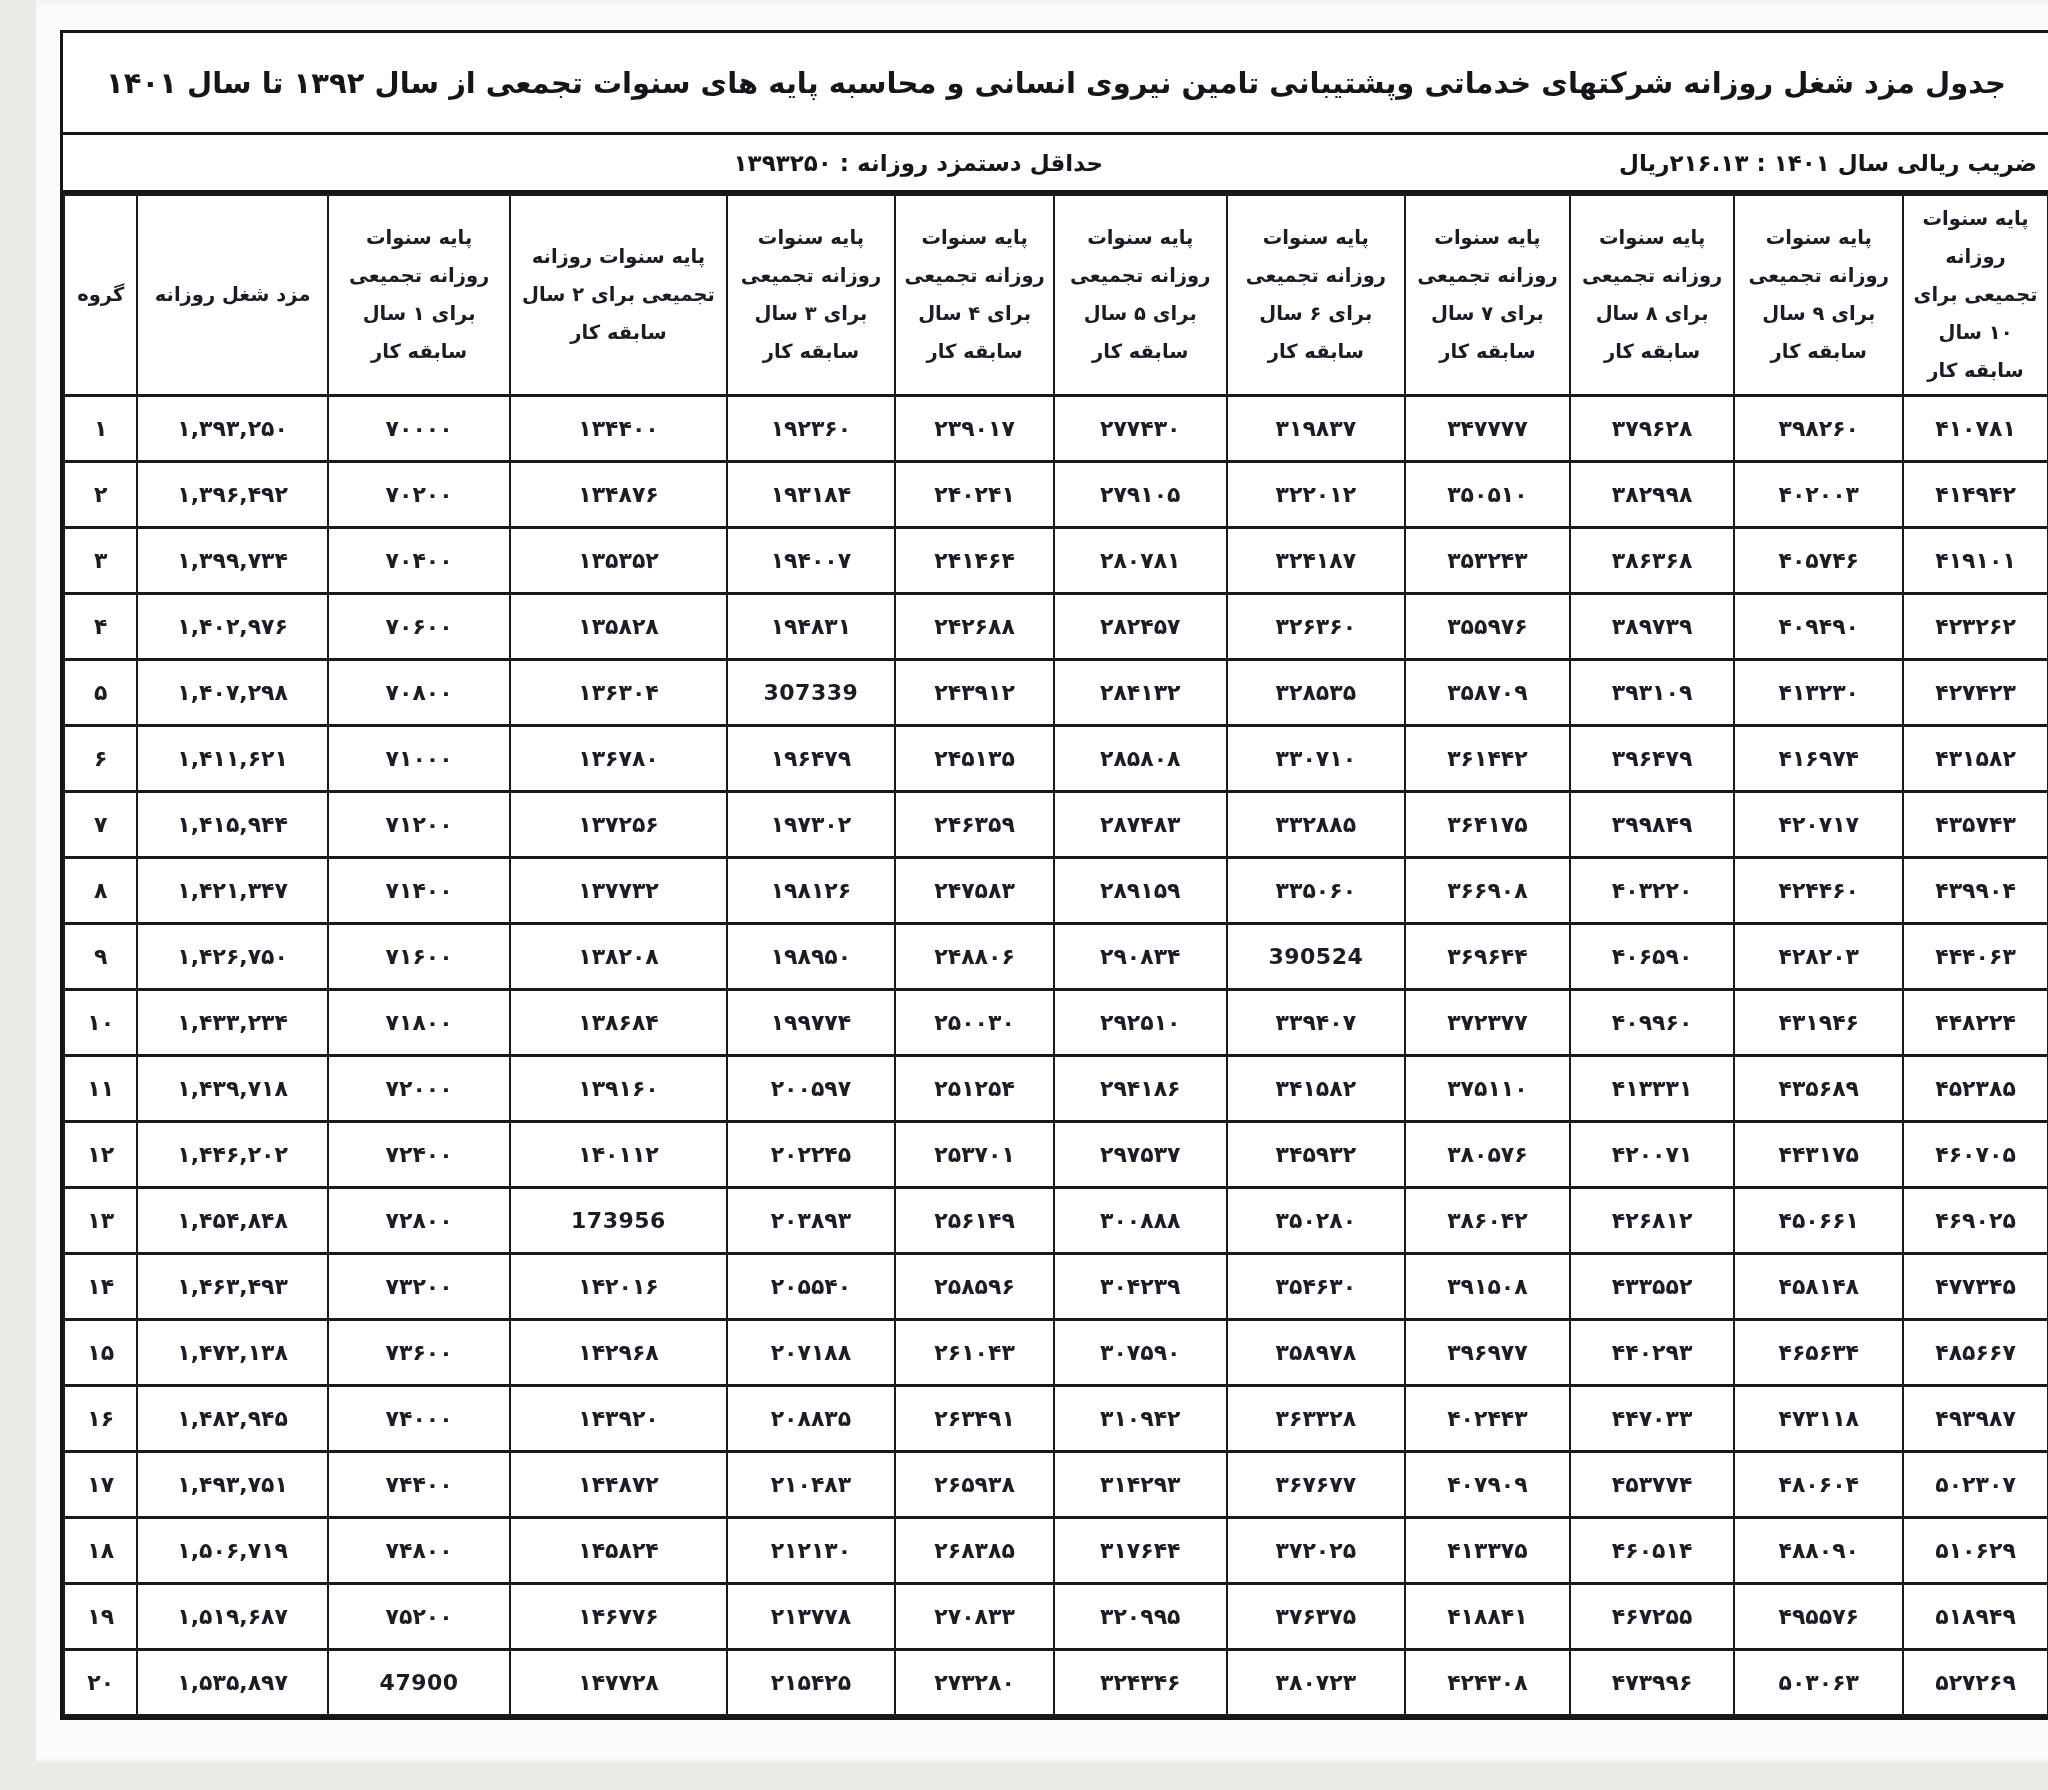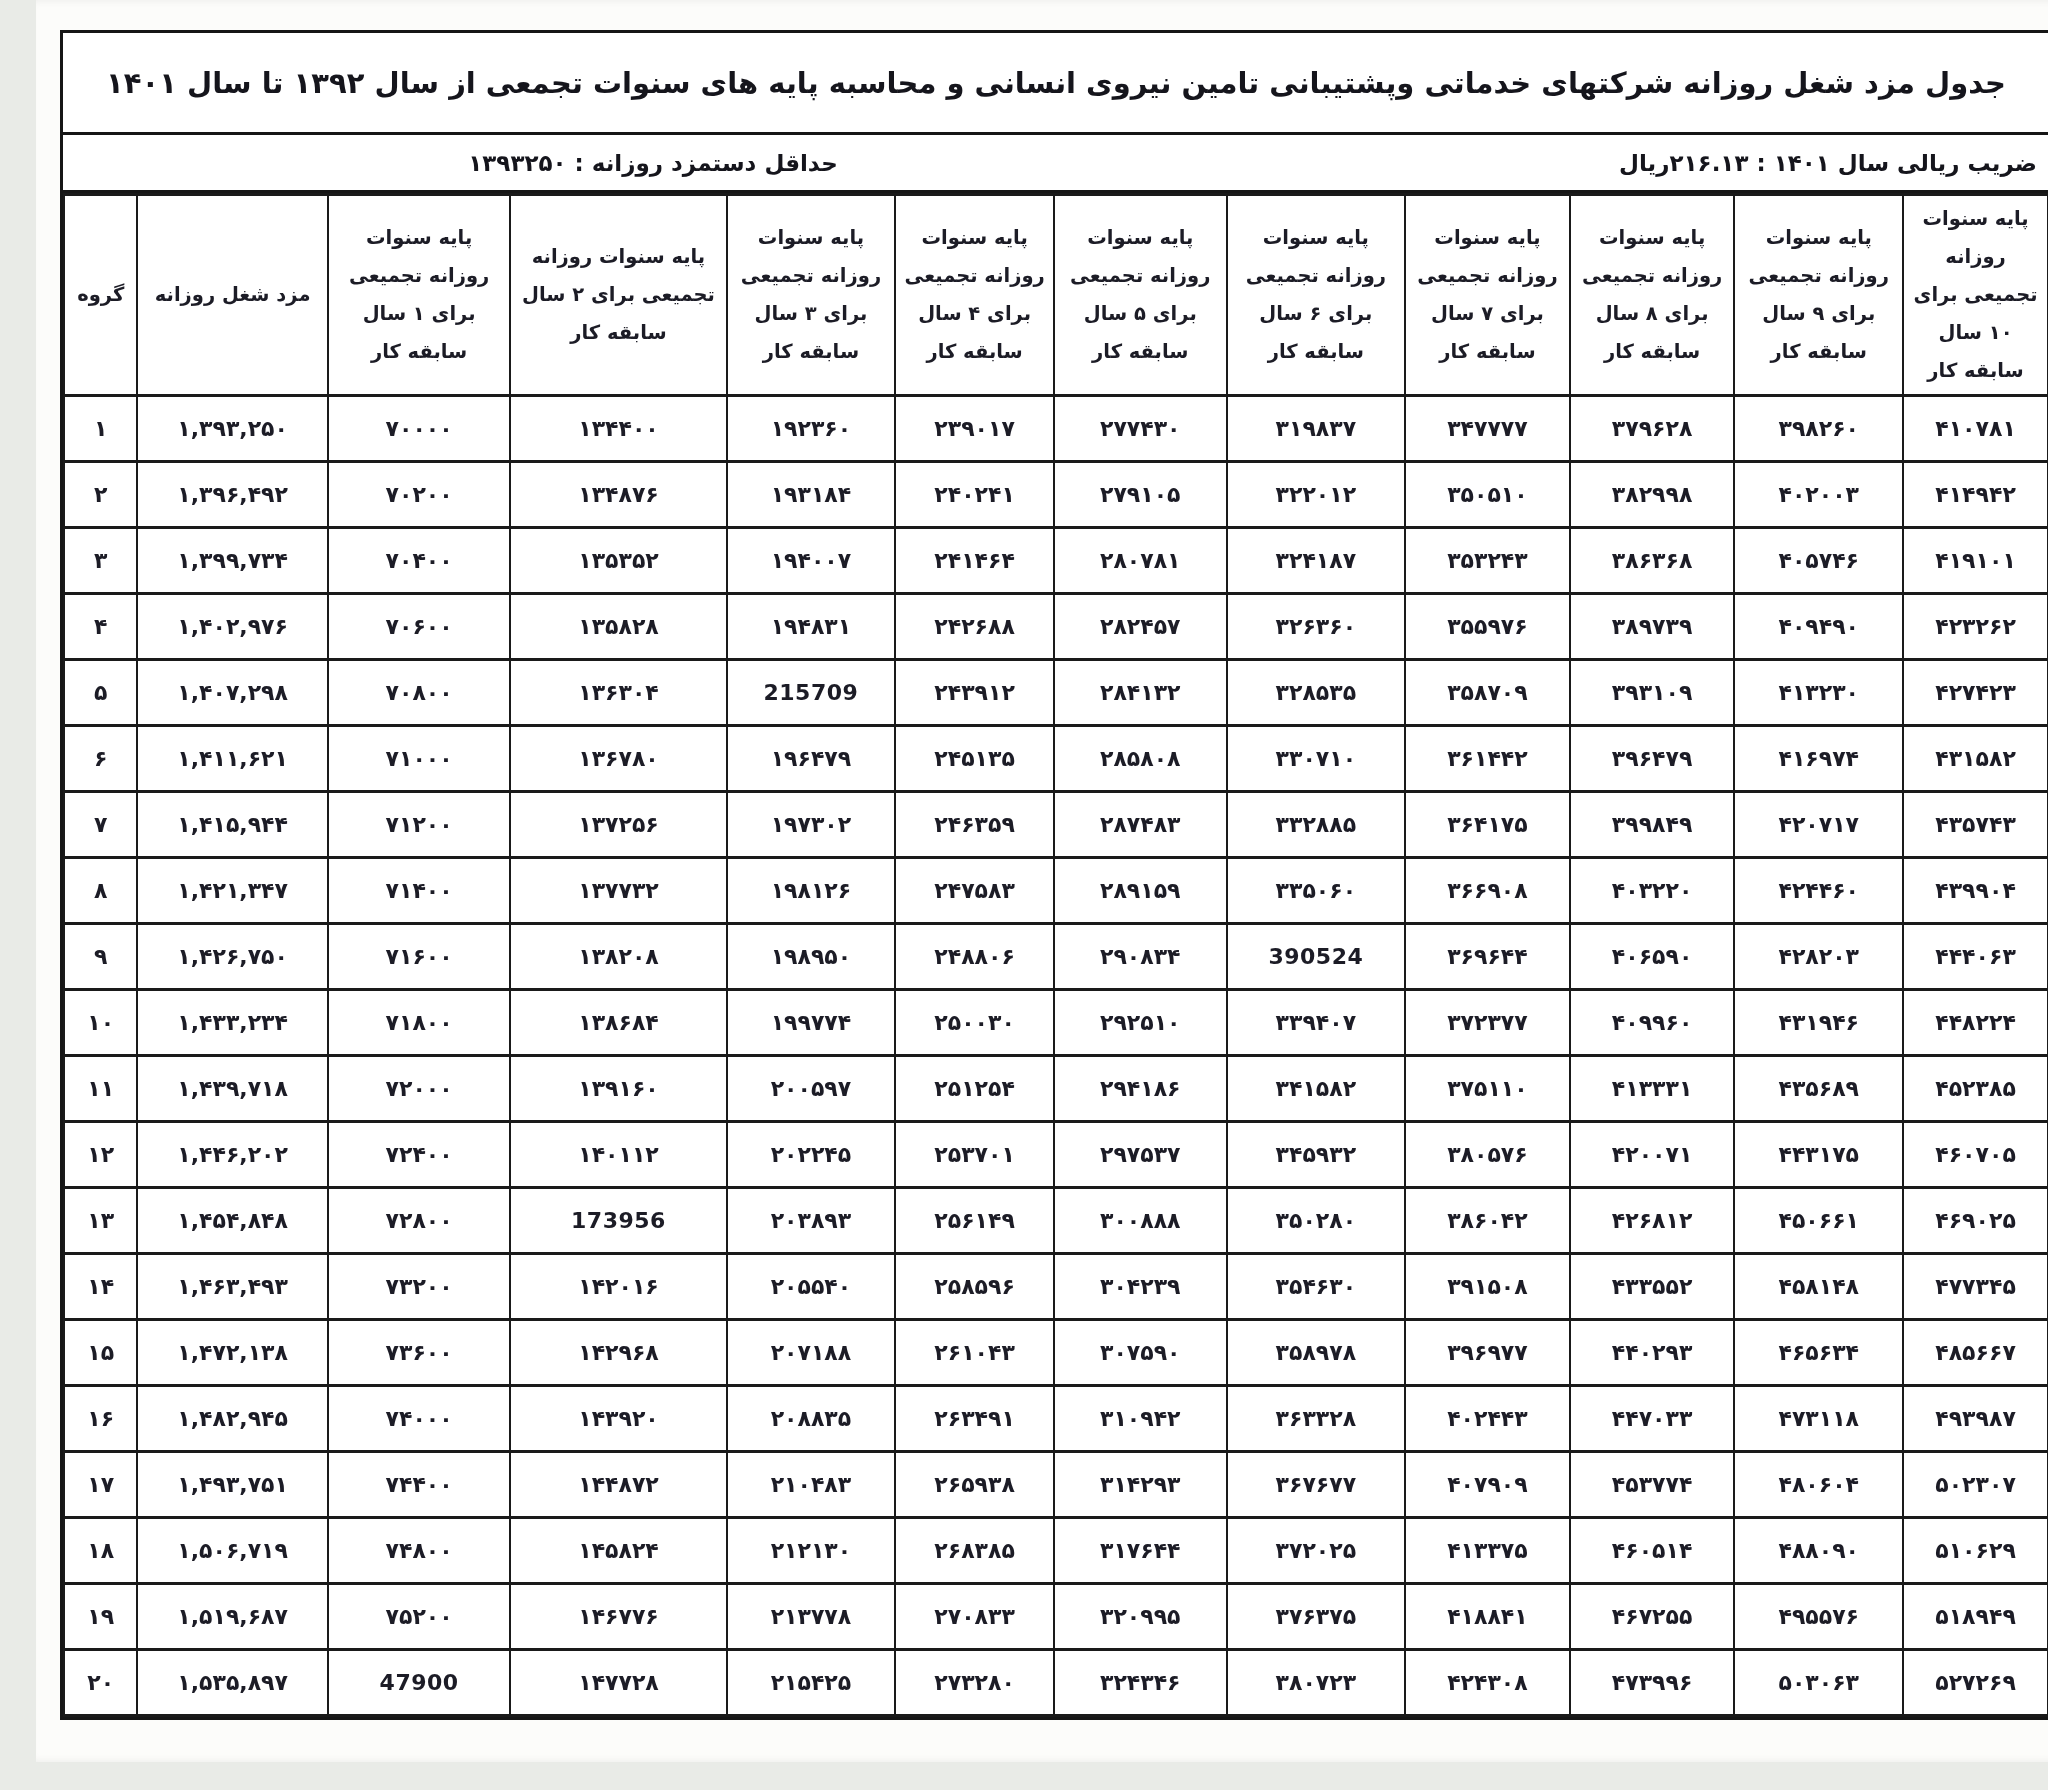--- a/index.html
+++ b/index.html
@@ -41,21 +41,21 @@
     color: #15151c;
   }
   .sub-right {
     position: absolute; right: 12px; top: 50%;
     transform: translateY(-50%);
     direction: rtl;
   }
   .sub-left {
     position: absolute; left: 140px; width: 900px; top: 50%;
     transform: translateY(-50%);
-    direction: rtl; text-align: center;
+    direction: rtl; 
   }
   table.grid {
     width: 100%;
     border-collapse: collapse;
     table-layout: fixed;
   }
   table.grid th, table.grid td {
     border-left: 2px solid #1a1a1a;
     border-right: 2px solid #1a1a1a;
     border-top: 3px solid #1a1a1a;
@@ -194,21 +194,21 @@
             <td>۳۵۵۹۷۶</td>
             <td>۳۸۹۷۳۹</td>
             <td>۴۰۹۴۹۰</td>
             <td>۴۲۳۲۶۲</td>
           </tr>
           <tr>
             <td>۵</td>
             <td>۱,۴۰۷,۲۹۸</td>
             <td>۷۰۸۰۰</td>
             <td>۱۳۶۳۰۴</td>
-            <td>215709</td>
+            <td>307339</td>
             <td>۲۴۳۹۱۲</td>
             <td>۲۸۴۱۳۲</td>
             <td>۳۲۸۵۳۵</td>
             <td>۳۵۸۷۰۹</td>
             <td>۳۹۳۱۰۹</td>
             <td>۴۱۳۲۳۰</td>
             <td>۴۲۷۴۲۳</td>
           </tr>
           <tr>
             <td>۶</td>

